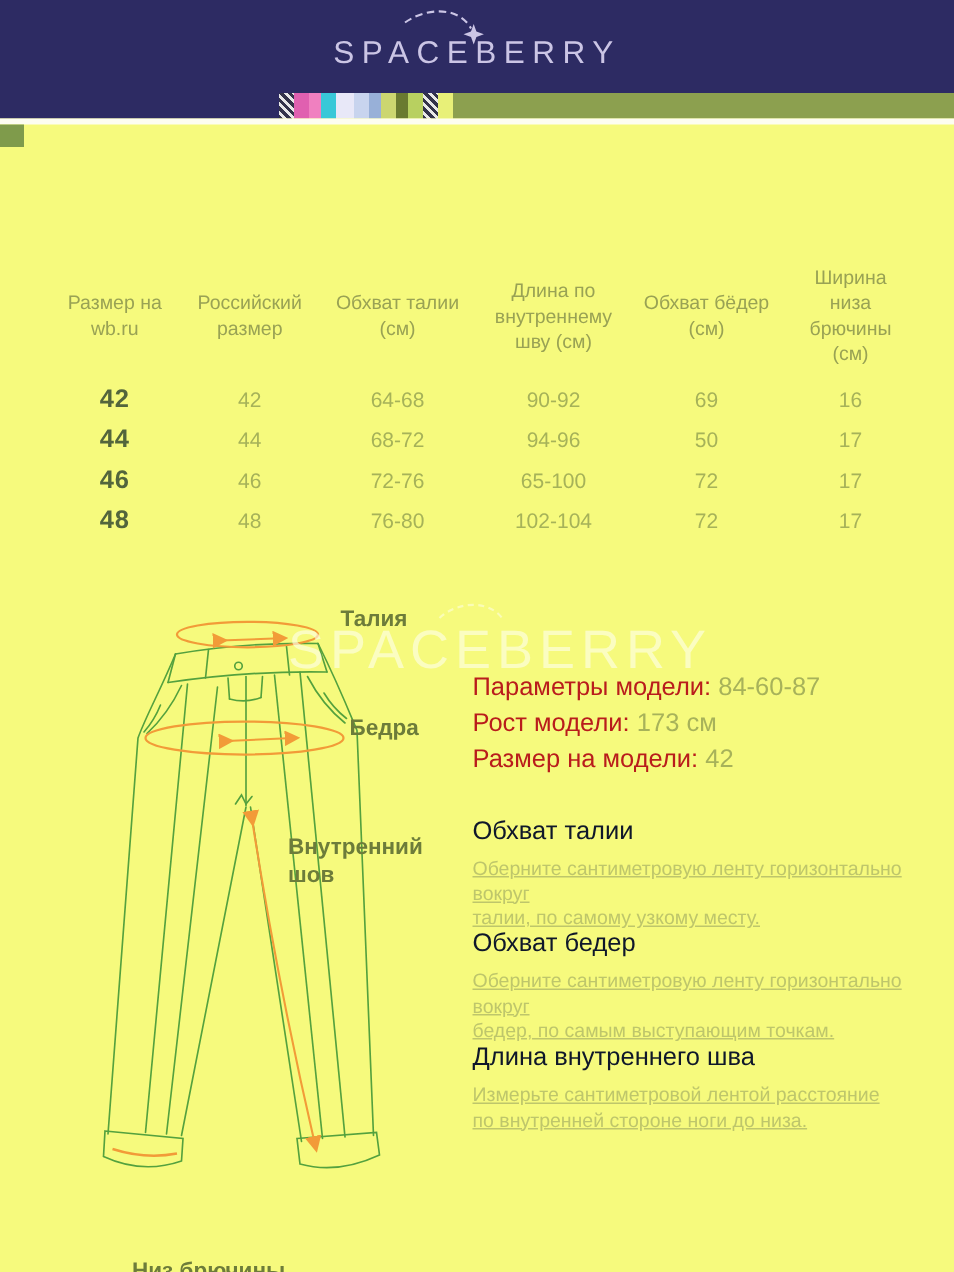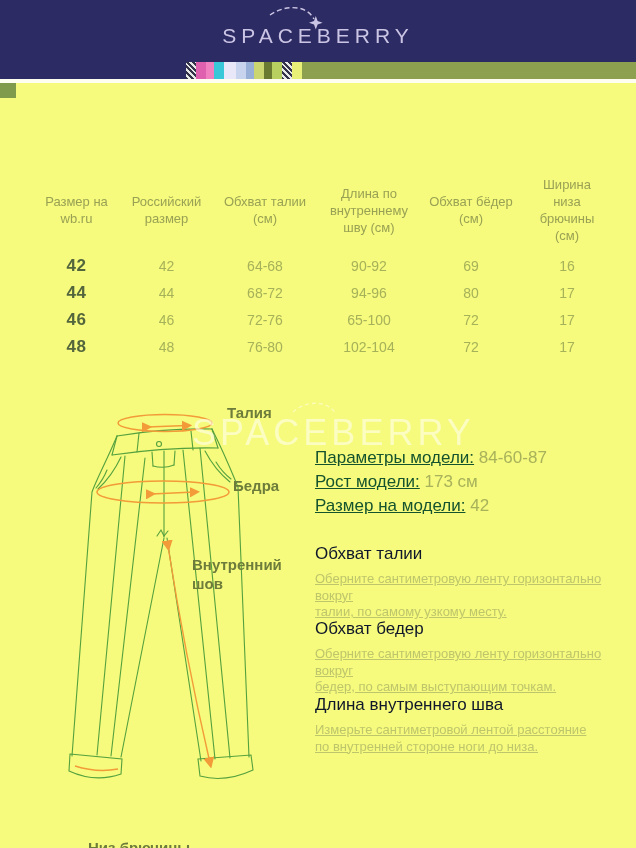--- a/index.html
+++ b/index.html
@@ -46,21 +46,21 @@
   
   .diagram{position:absolute;left:55px;top:400px;}
   .dg-label{position:absolute;font-size:15px;color:#6d7c3a;line-height:1.25;font-weight:bold;}
   .lbl-waist{left:227px;top:404px;}
   .lbl-hips{left:233px;top:477px;}
   .lbl-inseam{left:192px;top:556px;width:100px;}
   .lbl-hem{left:88px;top:839px;}
   
   .model-info{position:absolute;left:315px;top:446px;width:300px;}
   .mi-line{font-size:17px;line-height:24px;}
-  .mi-label{color:#14532d;text-decoration:underline;}
+  .mi-label{color:#b91c1c;}
   .mi-value{color:#a7b25a;}
   .section{position:absolute;left:315px;width:305px;}
   .sec-waist{top:544px;} .sec-hips{top:619px;} .sec-inseam{top:695px;}
   .sec-title{font-size:17px;color:#0f172a;font-weight:500;margin-bottom:7px;}
   .sec-line{font-size:13px;color:#bec66b;line-height:16.5px;text-decoration:underline;}
 </style>
 </head>
 <body>
 
 <div class="page">
@@ -111,21 +111,21 @@
         <div class="td">64-68</div>
         <div class="td">90-92</div>
         <div class="td">69</div>
         <div class="td">16</div>
       </div>
       <div class="trow">
         <div class="td size">44</div>
         <div class="td">44</div>
         <div class="td">68-72</div>
         <div class="td">94-96</div>
-        <div class="td">80</div>
+        <div class="td">50</div>
         <div class="td">17</div>
       </div>
       <div class="trow">
         <div class="td size">46</div>
         <div class="td">46</div>
         <div class="td">72-76</div>
         <div class="td">65-100</div>
         <div class="td">72</div>
         <div class="td">17</div>
       </div>

